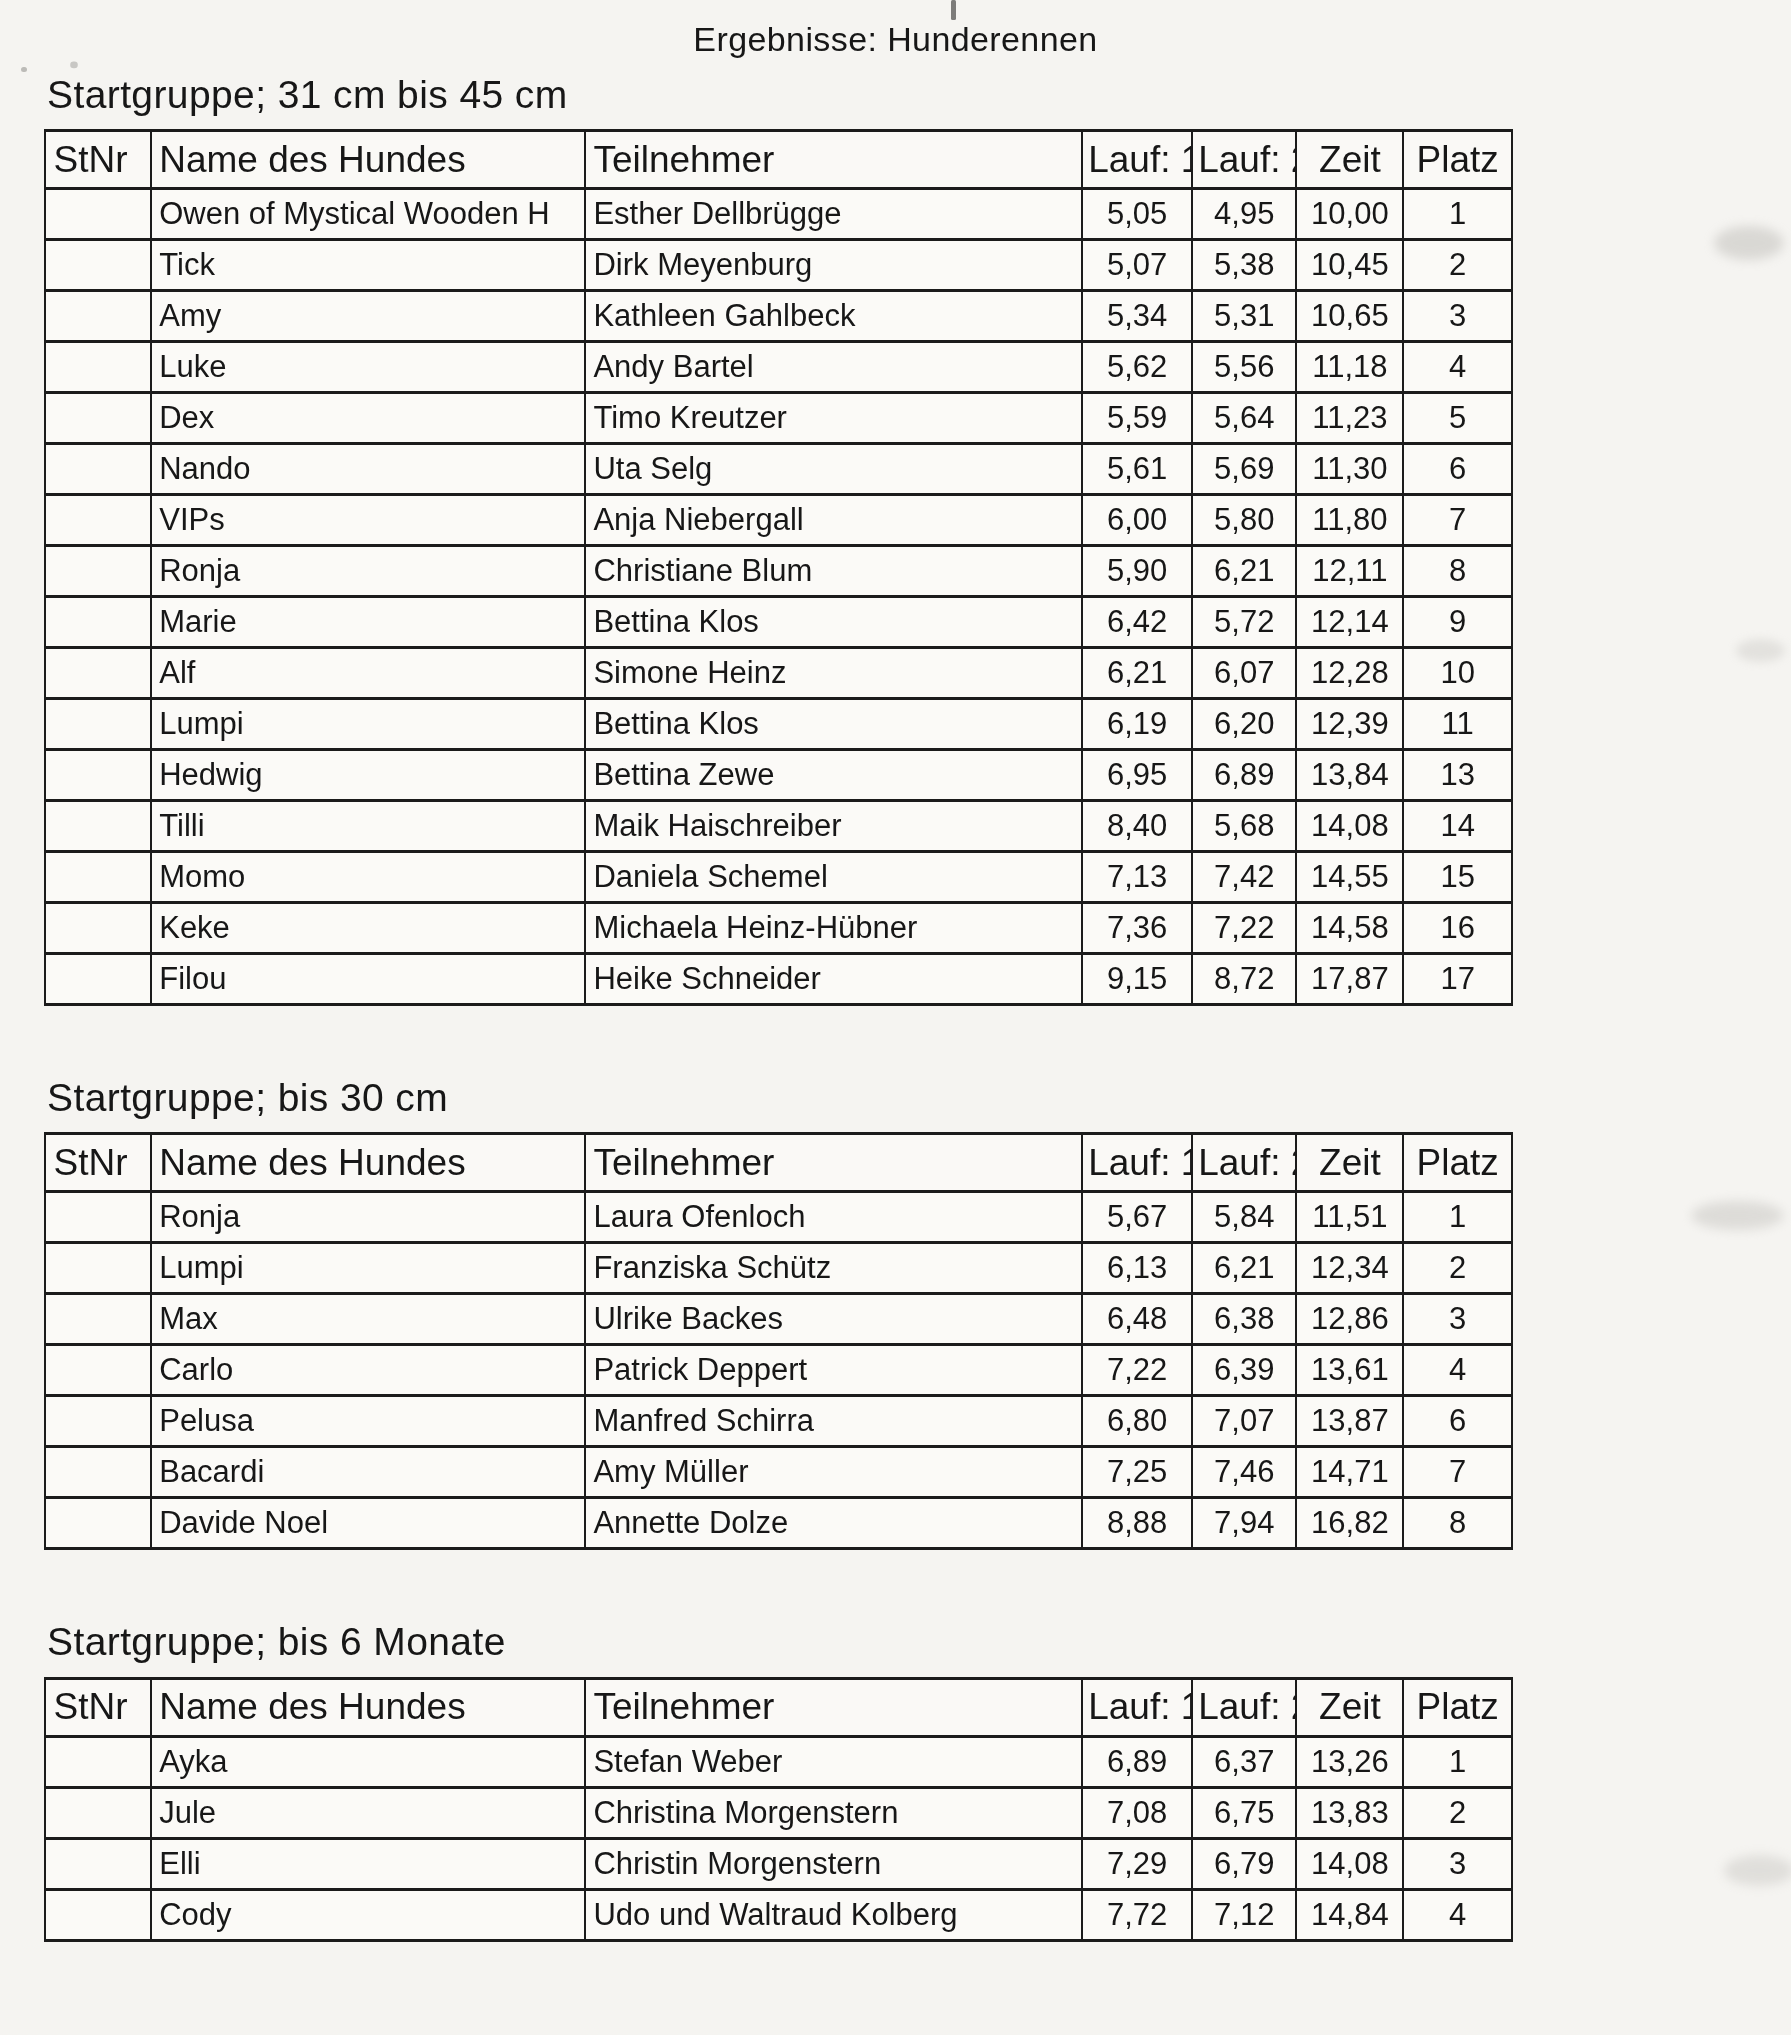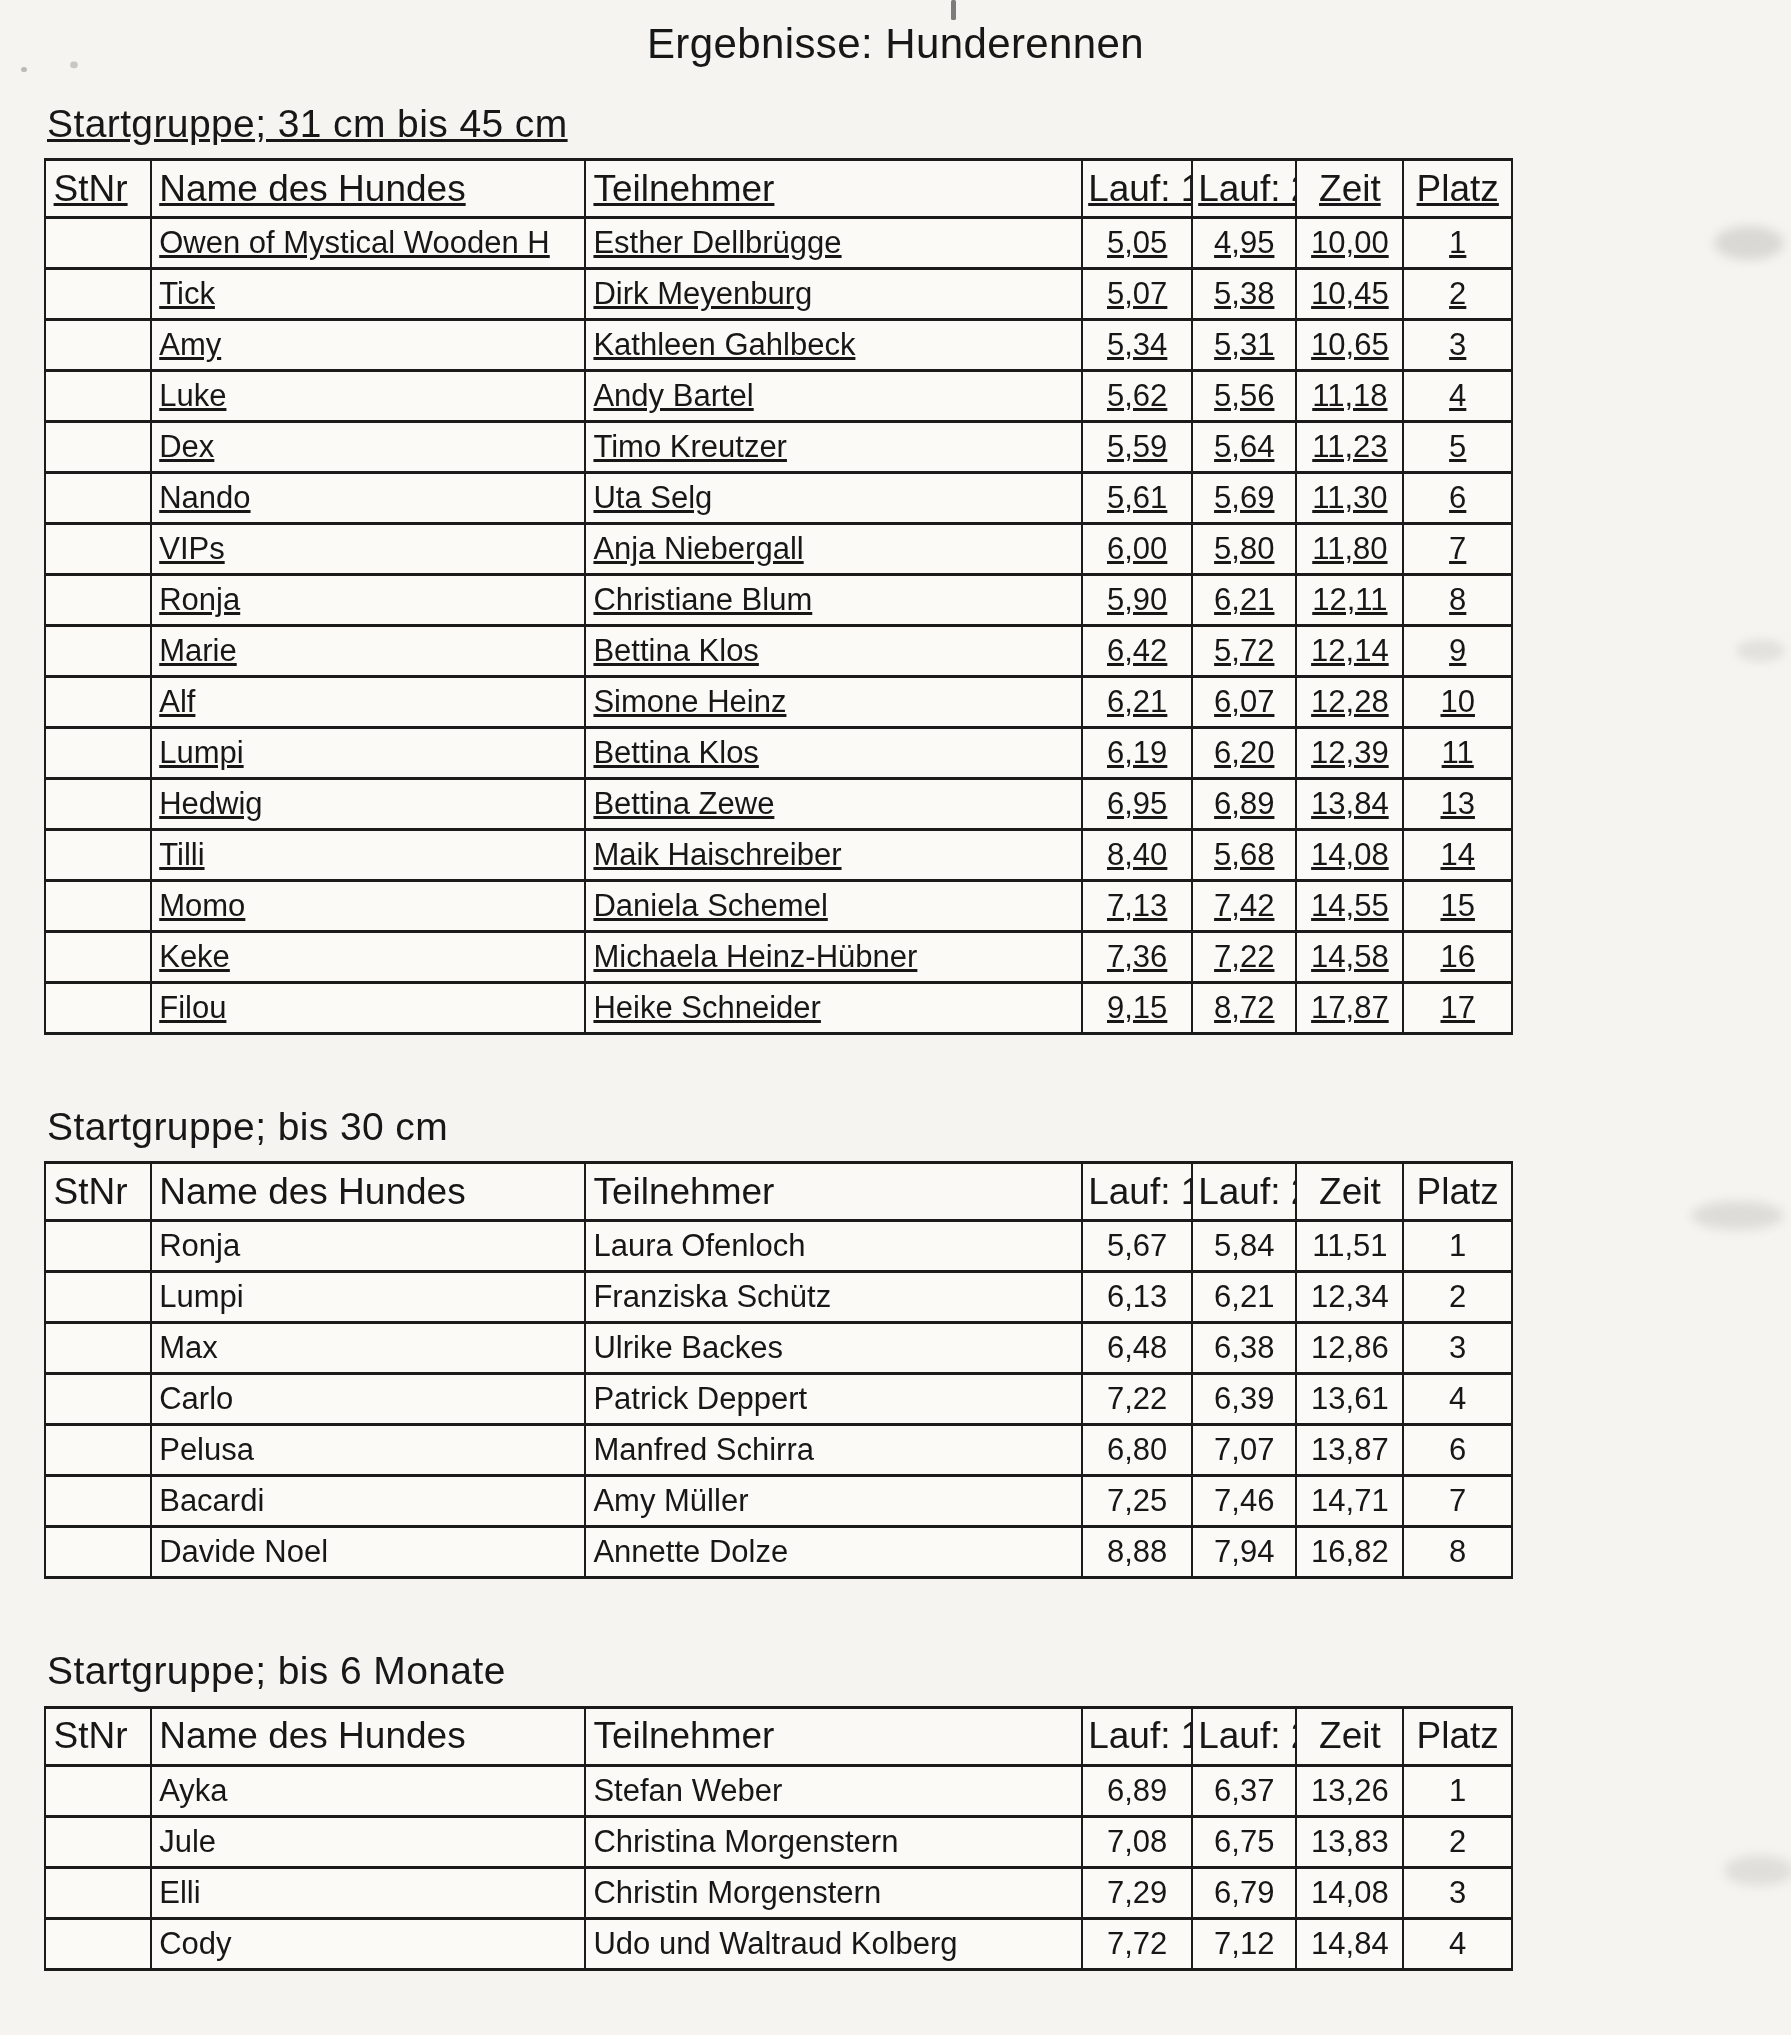--- a/index.html
+++ b/index.html
@@ -9,28 +9,28 @@
   body {
     width: 1791px;
     height: 2035px;
     background: #f5f4f1;
     font-family: "Liberation Sans", sans-serif;
     color: #171717;
     position: relative;
     overflow: hidden;
   }
   .title {
-    font-size: 42px;
+    font-size: 34px;
     font-weight: 400;
     text-align: center;
     margin: 20px 0 0 0;
     letter-spacing: 0.4px;
   }
   .group { margin-top: 70px; }
-  .group:first-of-type { margin-top: 34px; text-decoration: underline; }
+  .group:first-of-type { margin-top: 14px; }
   .group-heading {
     font-size: 39px;
     font-weight: 400;
     margin: 0 0 12.2px 47px;
     letter-spacing: 0.4px;
   }
   table.results {
     border-collapse: collapse;
     table-layout: fixed;
     margin-left: 44px;

